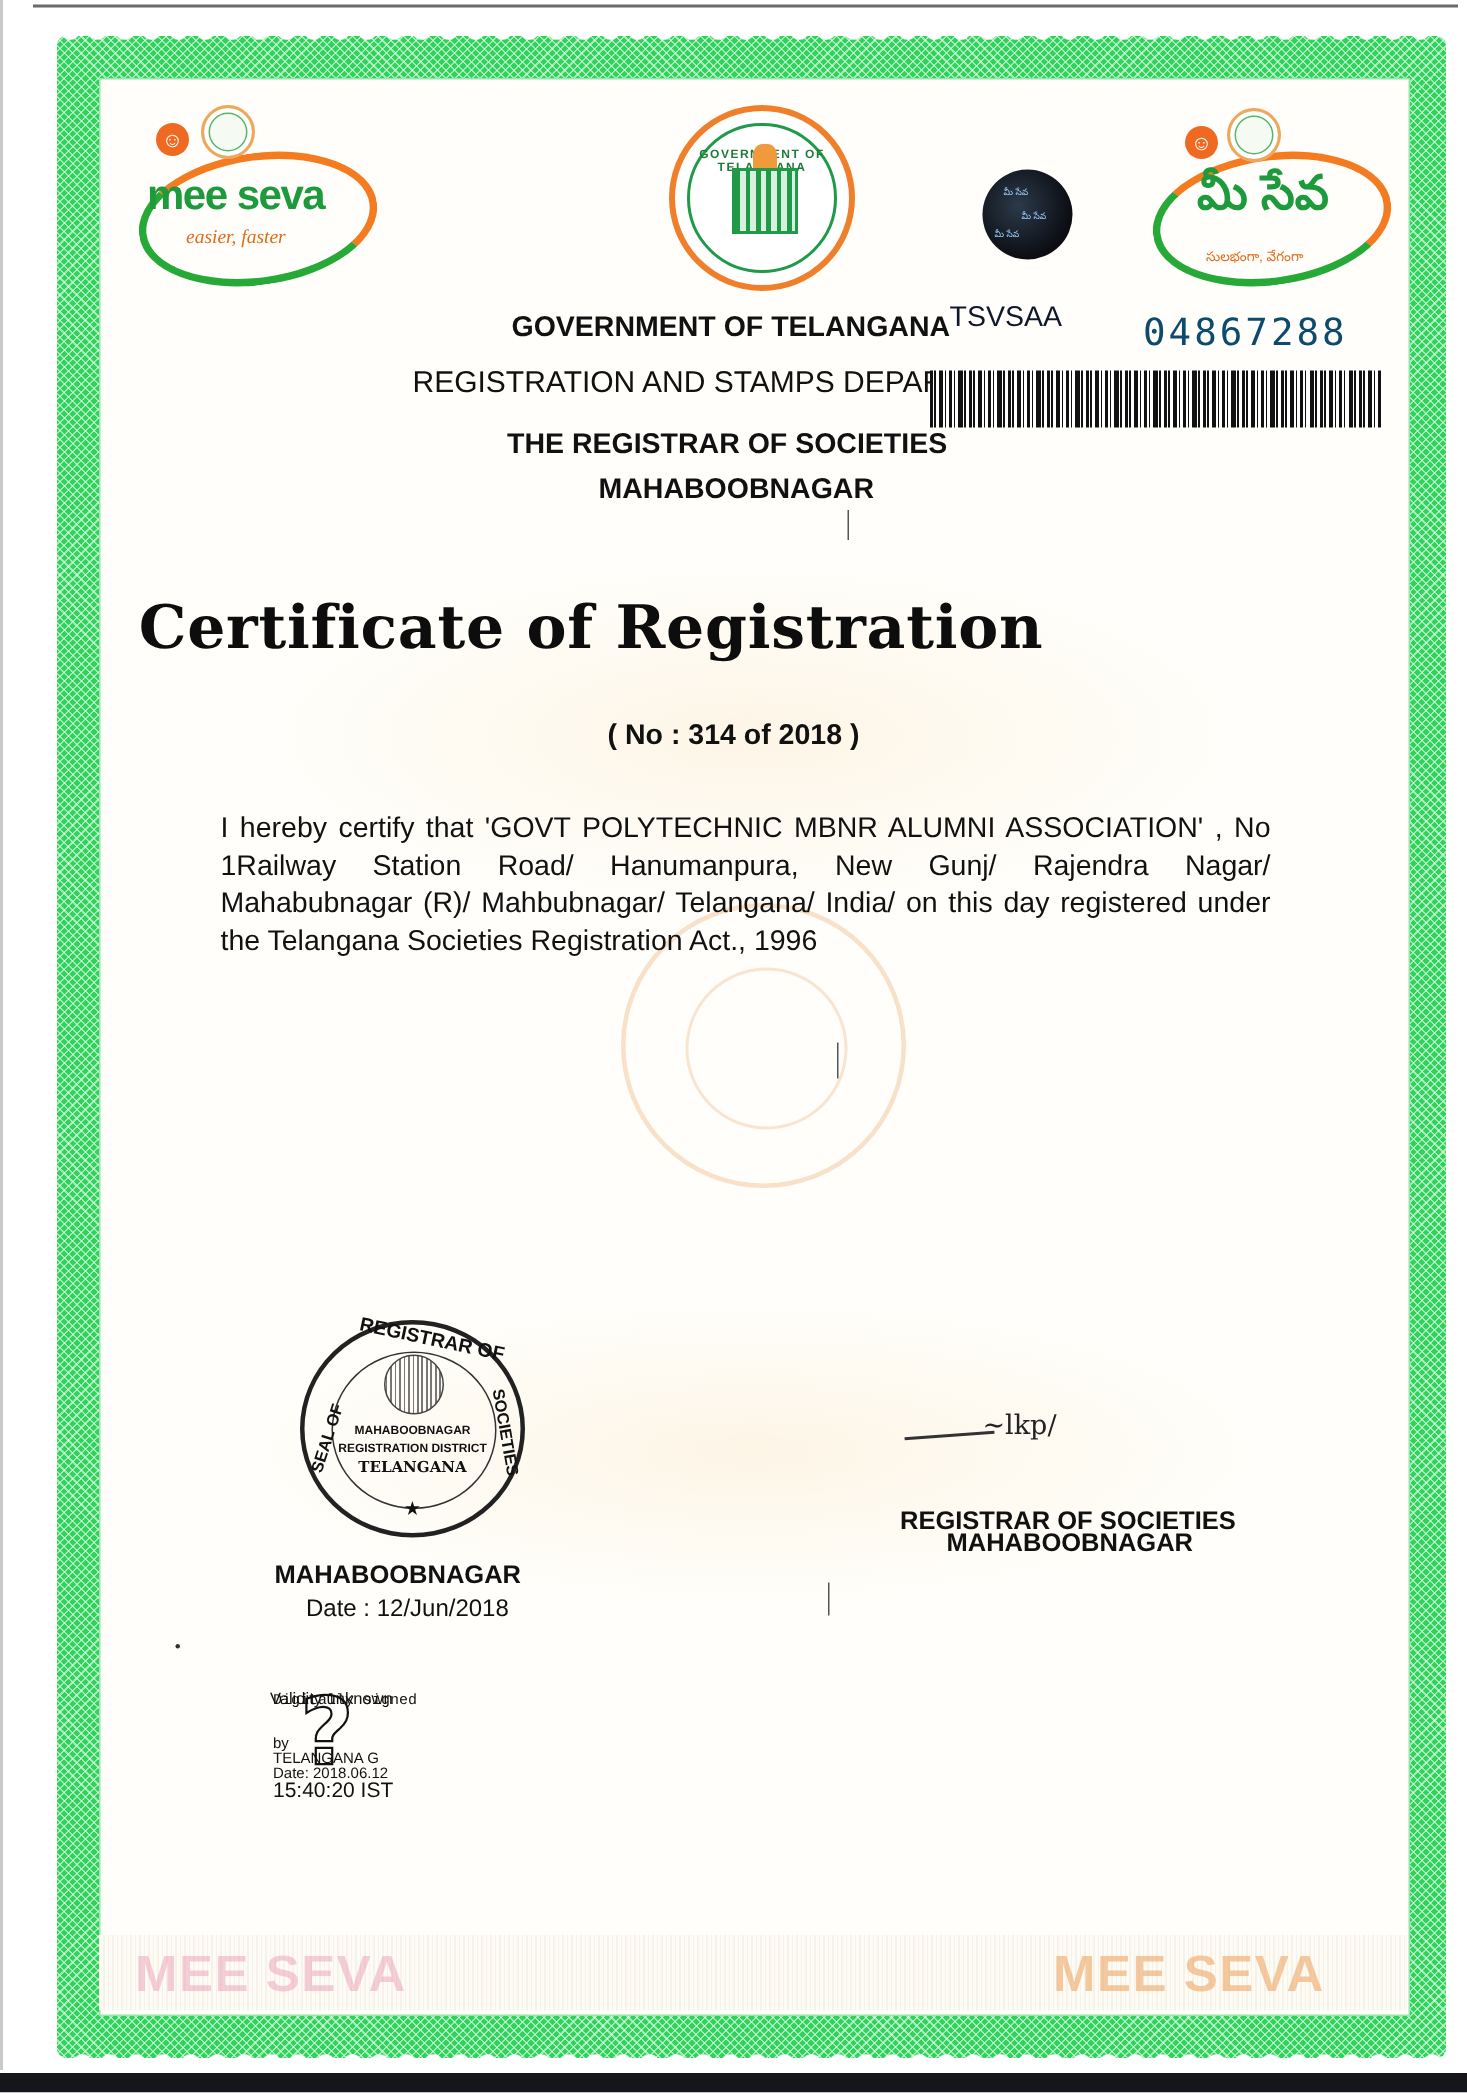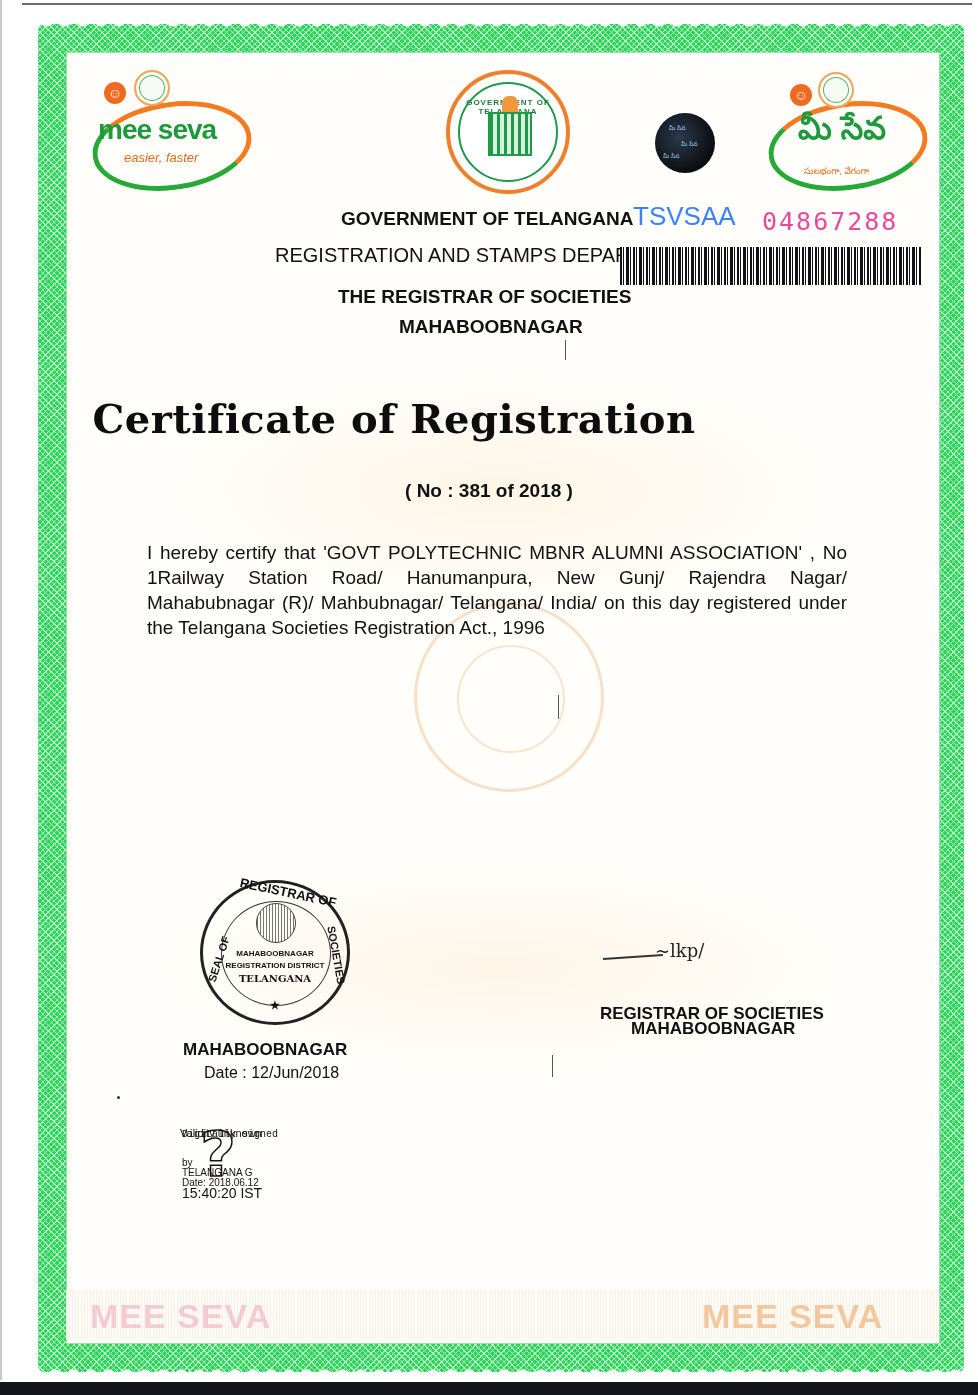--- a/index.html
+++ b/index.html
@@ -46,43 +46,43 @@
 
   
   .mee-logo { position:absolute; left:92px; top:70px; width:160px; height:118px; }
   .mee-ring { position:absolute; left:0; top:32px; width:150px; height:78px; border-radius:50%;
     border-left:5px solid #26a937; border-bottom:5px solid #26a937; border-top:5px solid #f47b20; border-right:5px solid #f47b20; transform:rotate(-8deg); }
   .smiley { position:absolute; width:22px; height:22px; border-radius:50%; background:#ef6a20; color:#fff;
     font-size:14px; line-height:22px; text-align:center; }
   .mini-emblem { position:absolute; width:32px; height:32px; border-radius:50%; border:2px solid #f2a65a; background:#f5fbf3;
     box-shadow: inset 0 0 0 3px #fff, inset 0 0 0 4px #58b56a; }
   .mee-text { position:absolute; left:6px; top:44px; font-size:28px; color:#1d9a3c; font-weight:bold; letter-spacing:-1px; }
-  .mee-tag { position:absolute; left:32px; top:80px; font-size:13px; color:#e16a1a; font-style:italic; }
+  .mee-tag { position:absolute; left:32px; top:80px; font-size:13px; color:#e16a1a; font-style:italic;font-family:Liberation Serif, serif; }
   .telugu-text { position:absolute; left:30px; top:40px; font-size:32px; color:#1d9a3c; font-weight:bold; }
   .telugu-tag { position:absolute; left:36px; top:96px; font-size:9px; color:#e16a1a; }
 
   .emblem { position:absolute; left:446px; top:70px; width:124px; height:124px; border-radius:50%;
     border:4px solid #ef7f2a; background:#fff; box-sizing:border-box; }
   .emblem-inner { position:absolute; left:8px; top:8px; width:100px; height:100px; border-radius:50%;
     border:2px solid #1f9a48; box-sizing:border-box; }
   .emblem-text { position:absolute; left:0; top:14px; width:100%; text-align:center; font-size:8px; color:#1f7a3a; font-weight:bold; letter-spacing:1px; }
   .emblem-building { position:absolute; left:28px; top:28px; width:44px; height:44px; background:
     repeating-linear-gradient(90deg, #1f9a48 0 3px, #d9f0de 3px 7px); border:2px solid #1f9a48; box-sizing:border-box; }
   .emblem-lion { position:absolute; left:42px; top:12px; width:16px; height:18px; background:#f09a3c; border-radius:40% 40% 10% 10%; }
 
   .hologram { position:absolute; left:655px; top:113px; width:60px; height:60px; border-radius:50%;
     background: radial-gradient(circle at 40% 40%, #2c3a4a, #0b0d12 70%); }
   .hologram span { position:absolute; font-size:6px; color:#9fd0ff; }
 
   .bar-code { position:absolute; left:620px; top:247px; width:302px; height:38px;
     background: repeating-linear-gradient(90deg,#111 0 2px,#fff 2px 3px,#111 3px 4px,#fff 4px 6px,#111 6px 9px,#fff 9px 10px,#111 10px 11px,#fff 11px 13px); }
 
   .heading { font-size:19px; font-weight:bold; color:#111; }
-  .serial-prefix { position:absolute; left:633px; top:201px; font-size:26px; color:#3b82f6; }
-  .serial-number { position:absolute; left:762px; top:207px; font-size:25px; color:#ec4899; letter-spacing:2px; font-family:"DejaVu Sans Mono", monospace; }
+  .serial-prefix { position:absolute; left:633px; top:201px; font-size:19px; color:#0f172a; }
+  .serial-number { position:absolute; left:762px; top:207px; font-size:25px; color:#0c4a6e; letter-spacing:2px; font-family:"DejaVu Sans Mono", monospace; }
 
   .title { position:absolute; left:0; top:395px; width:788px; text-align:center;
     font-family:"DejaVu Serif", serif; font-weight:bold; font-size:40px; color:#0d0d0d; letter-spacing:0.5px; }
   .cert-no { position:absolute; left:0; top:480px; width:978px; text-align:center; font-size:19px; font-weight:bold; }
 
   .body-text { position:absolute; left:147px; top:540px; width:700px; font-size:19px; line-height:25px; text-align:justify; color:#111; }
 
   .watermark-emblem { position:absolute; left:414px; top:602px; width:190px; height:190px; border-radius:50%;
     border:3px solid rgba(236,170,110,.35); box-sizing:border-box; }
   .watermark-emblem::after { content:""; position:absolute; left:40px; top:40px; width:104px; height:104px; border:2px solid rgba(236,170,110,.3); border-radius:50%; }
@@ -153,21 +153,21 @@
 <div class="abs heading" style="left:341px;top:208px;">GOVERNMENT OF TELANGANA</div>
 <div class="serial-prefix">TSVSAA</div>
 <div class="serial-number">04867288</div>
 <div class="abs" style="left:275px;top:244px;font-size:20px;color:#111;">REGISTRATION AND STAMPS DEPARTMENT</div>
 <div class="bar-code"></div>
 <div class="abs heading" style="left:338px;top:286px;">THE REGISTRAR OF SOCIETIES</div>
 <div class="abs heading" style="left:399px;top:316px;">MAHABOOBNAGAR</div>
 <div class="tick" style="left:565px;top:340px;height:20px;"></div>
 
 <div class="title">Certificate of Registration</div>
-<div class="cert-no">( No : 381 of 2018 )</div>
+<div class="cert-no">( No : 314 of 2018 )</div>
 
 <div class="watermark-emblem"></div>
 <div class="body-text">I hereby certify that 'GOVT POLYTECHNIC MBNR ALUMNI ASSOCIATION' , No 1Railway Station Road/ Hanumanpura, New Gunj/ Rajendra Nagar/ Mahabubnagar (R)/ Mahbubnagar/ Telangana/ India/  on this day registered under the Telangana Societies Registration Act., 1996</div>
 <div class="tick" style="left:558px;top:695px;height:24px;"></div>
 
 <div class="seal">
   <div class="seal-inner"></div>
   <div class="seal-emblem"></div>
   <div class="seal-ring-text" style="left:36px;top:2px;font-size:13px;transform:rotate(12deg);">REGISTRAR OF</div>
   <div class="seal-ring-text" style="left:-8px;top:70px;font-size:11px;transform:rotate(-72deg);">SEAL OF</div>

